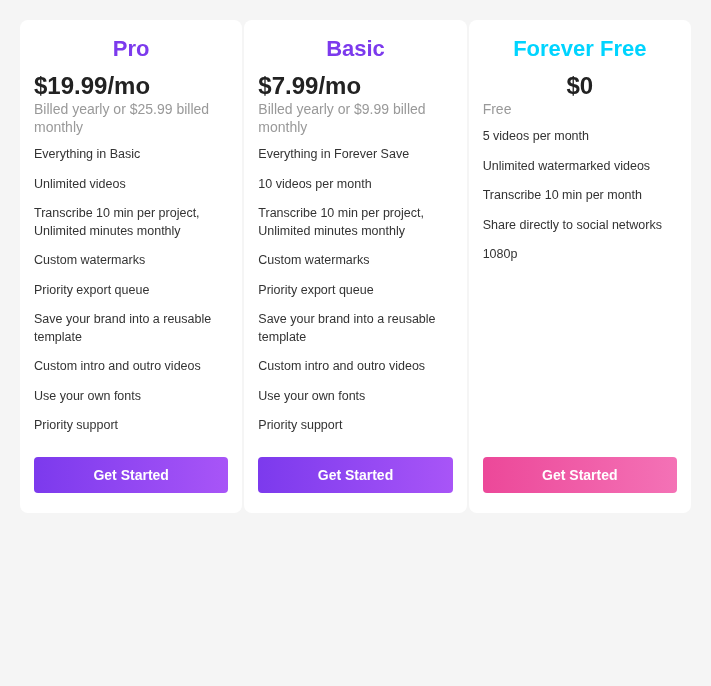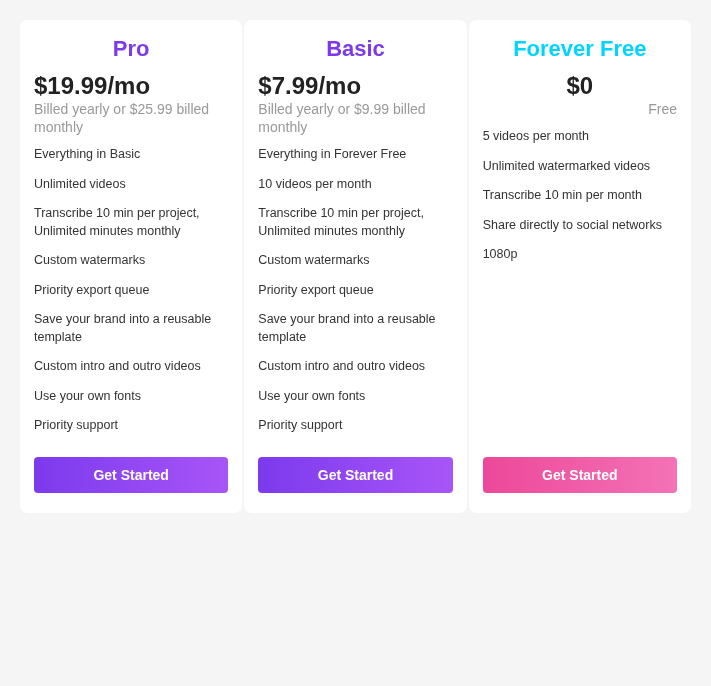--- a/index.html
+++ b/index.html
@@ -54,21 +54,21 @@
       text-align: center;
     }
     .plan-billing {
       font-size: 14px;
       color: #999;
       margin-bottom: 4px;
       text-align: left;
       line-height: 1.3;
     }
     .plan-col.forever-free-col .plan-billing {
-      text-align: right;
+      text-align: left;
     }
     .feature-list {
       list-style: none;
       flex: 1;
     }
     .feature-list li {
       font-size: 12.5px;
       color: #333;
       padding: 6px 0;
       border-bottom: none;
@@ -111,21 +111,21 @@
           <li>Use your own fonts</li>
           <li>Priority support</li>
         </ul>
         <button class="cta-btn purple">Get Started</button>
       </div>
       <div class="plan-col">
         <div class="plan-name basic">Basic</div>
         <div class="plan-price">$7.99/mo</div>
         <div class="plan-billing">Billed yearly or $9.99 billed monthly</div>
         <ul class="feature-list">
-          <li>Everything in Forever Free</li>
+          <li>Everything in Forever Save</li>
           <li>10 videos per month</li>
           <li>Transcribe 10 min per project, Unlimited minutes monthly</li>
           <li>Custom watermarks</li>
           <li>Priority export queue</li>
           <li>Save your brand into a reusable template</li>
           <li>Custom intro and outro videos</li>
           <li>Use your own fonts</li>
           <li>Priority support</li>
         </ul>
         <button class="cta-btn purple">Get Started</button>

